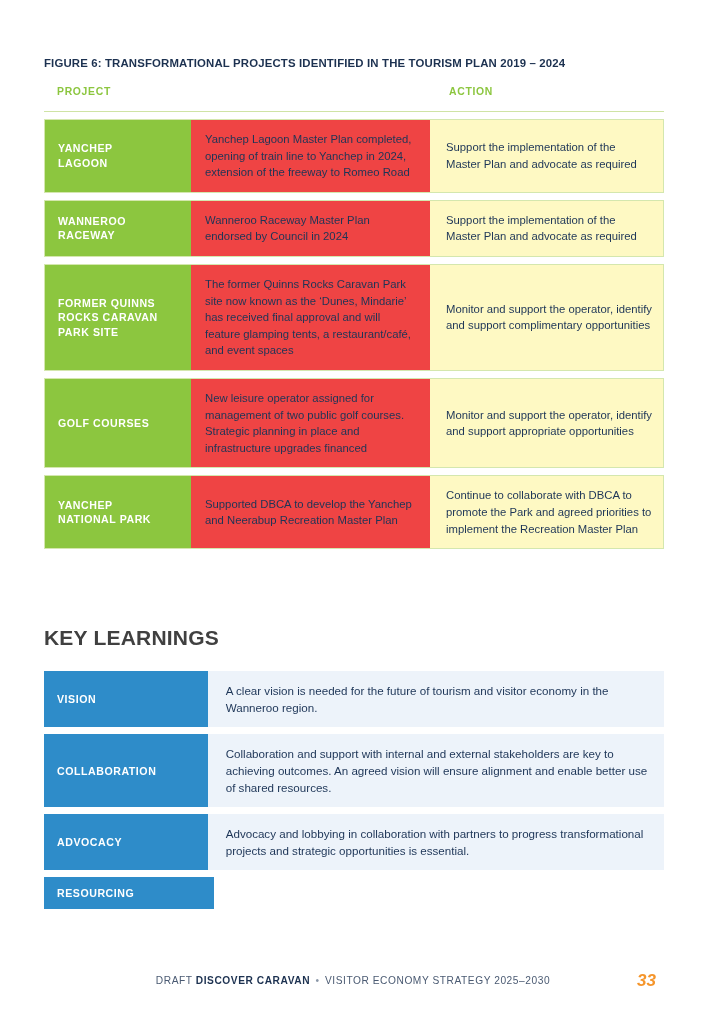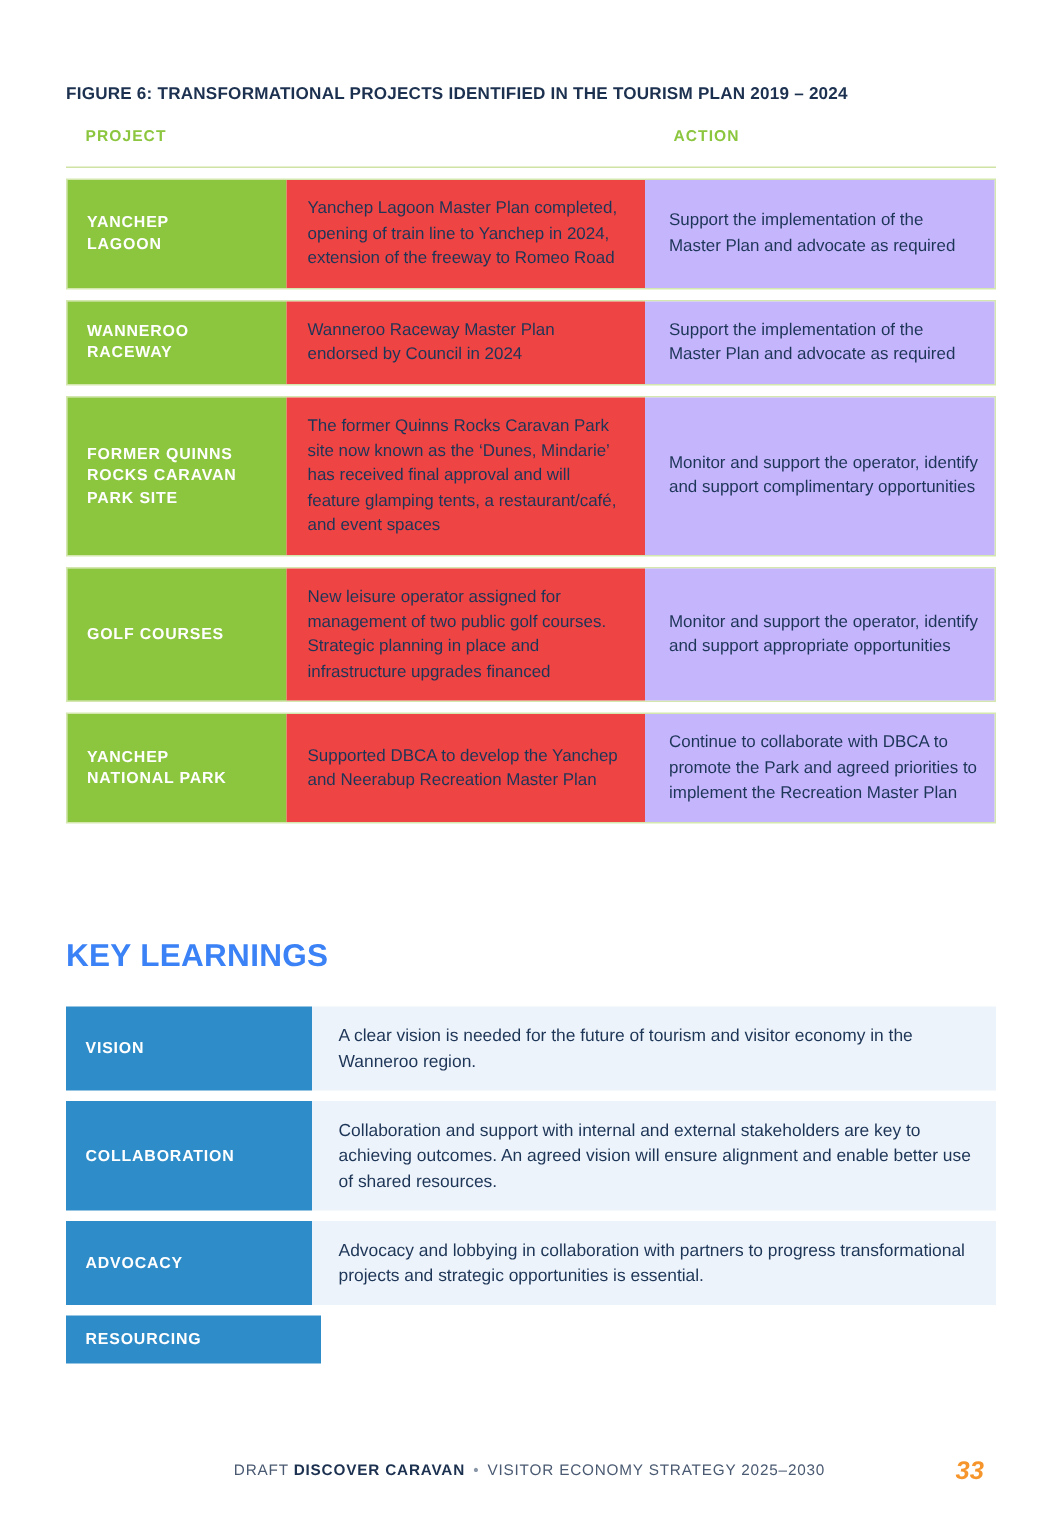--- a/index.html
+++ b/index.html
@@ -91,39 +91,39 @@
     color: #1d3557;
     font-size: 11.3px;
     line-height: 16.6px;
     padding: 11px 14px 11px 14px;
     box-sizing: border-box;
     display: flex;
     align-items: center;
   }
   .gt-row .cell-action {
     width: 233px;
-    background: #c4b5fd;
+    background: #fef9c3;
     color: #1d3557;
     font-size: 11.3px;
     line-height: 16.6px;
     padding: 11px 10px 11px 16px;
     box-sizing: border-box;
     display: flex;
     align-items: center;
   }
 
   
   .key-learnings-heading {
     position: absolute;
     left: 44px;
     top: 626px;
     font-size: 21px;
     font-weight: bold;
     letter-spacing: 0.2px;
-    color: #3b82f6;
+    color: #404040;
   }
 
   
   .blue-table {
     position: absolute;
     left: 44px;
     top: 671px;
     width: 620px;
   }
   .bt-row {

